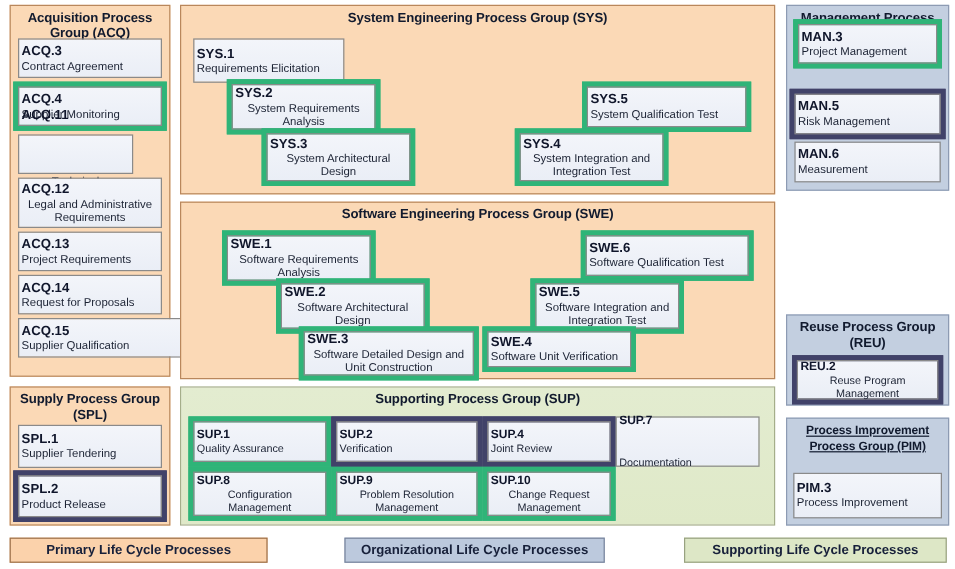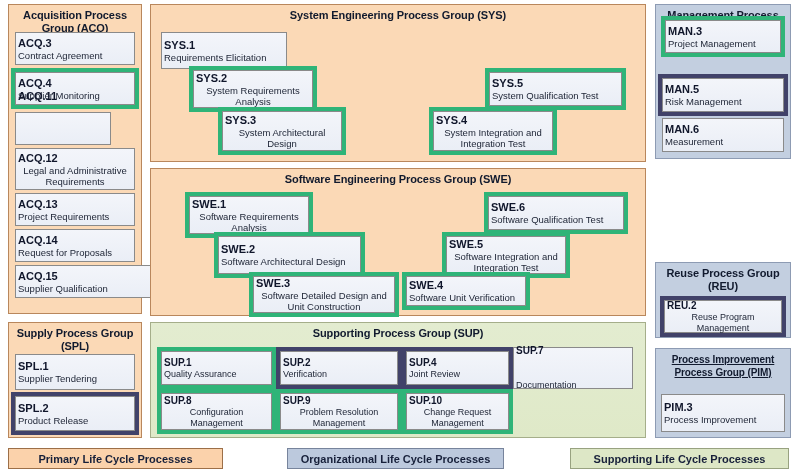--- a/index.html
+++ b/index.html
@@ -152,21 +152,21 @@
   <div class="grp-title">Software Engineering Process Group (SWE)</div>
 </div>
 
 <div class="hl hl-green" style="left:185px;top:192px;width:128px;height:46px;">
   <div class="pbox">
     <div class="pid">SWE.1</div>
     <div class="pname">Software Requirements Analysis</div>
   </div>
 </div>
 
-<div class="hl hl-green" style="left:214px;top:232px;width:151px;height:46px;">
+<div class="hl hl-green" style="left:230px;top:232px;width:128px;height:46px;">
   <div class="pbox">
     <div class="pid">SWE.2</div>
     <div class="pname">Software Architectural Design</div>
   </div>
 </div>
 
 <div class="hl hl-green" style="left:249px;top:272px;width:150px;height:45px;">
   <div class="pbox">
     <div class="pid">SWE.3</div>
     <div class="pname">Software Detailed Design and Unit Construction</div>

